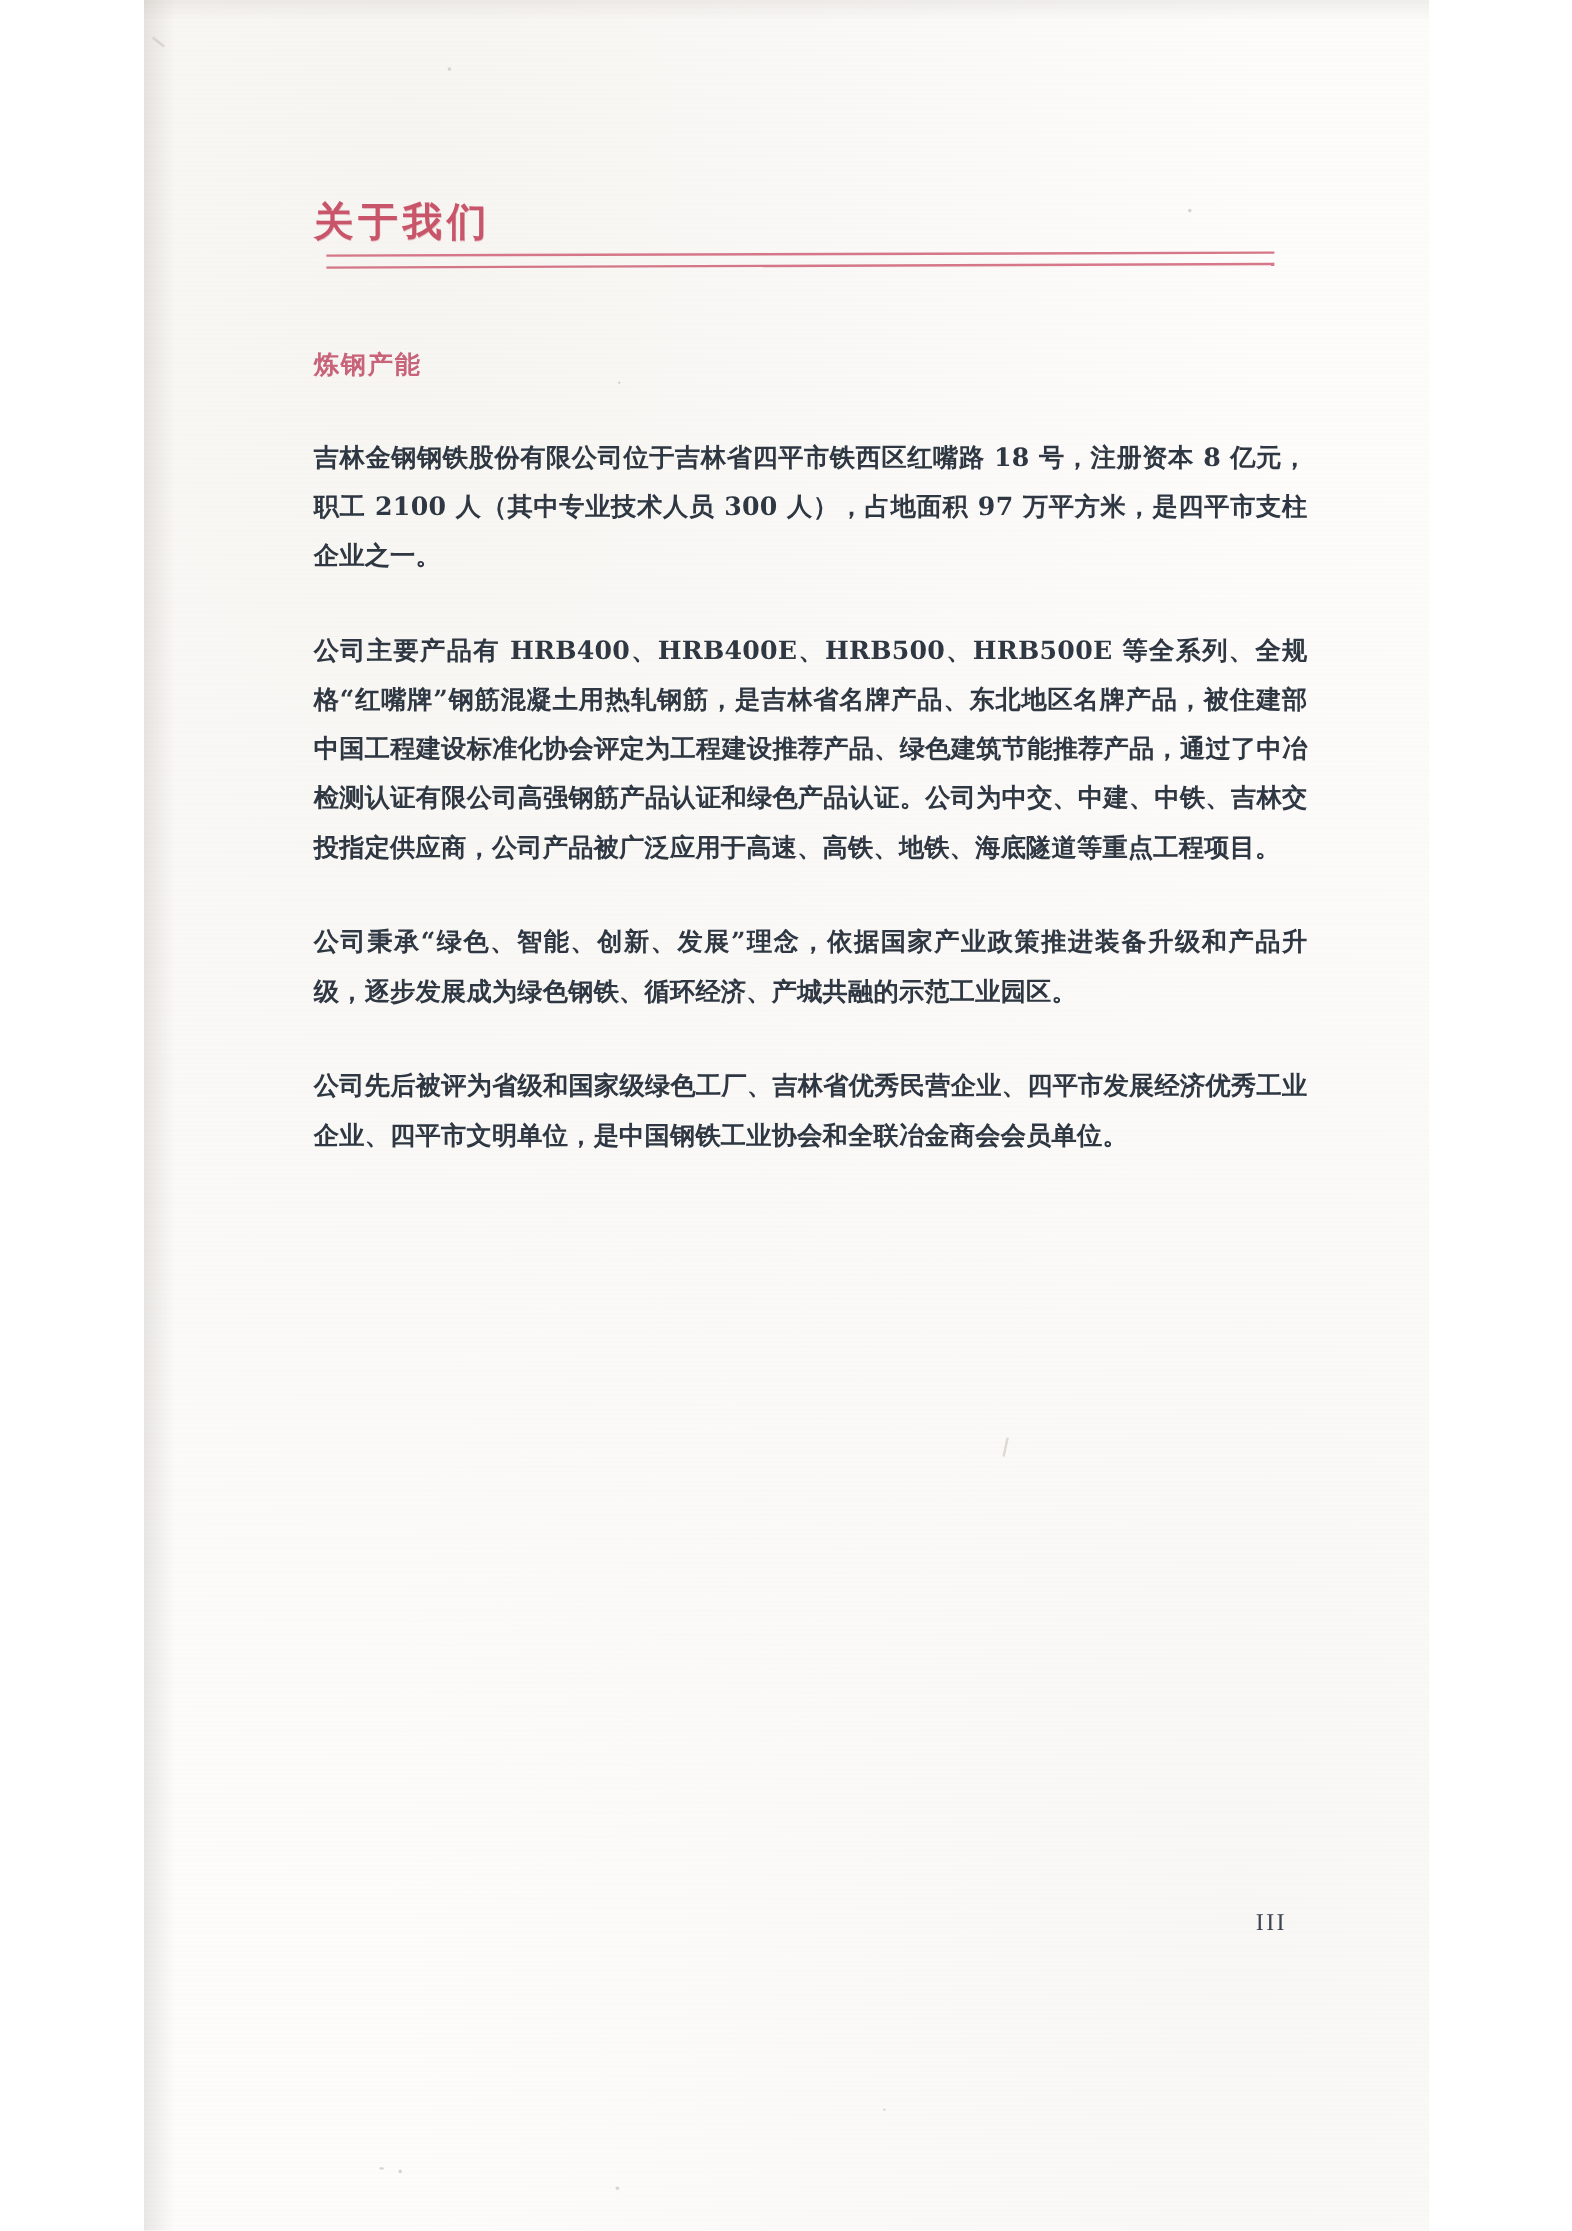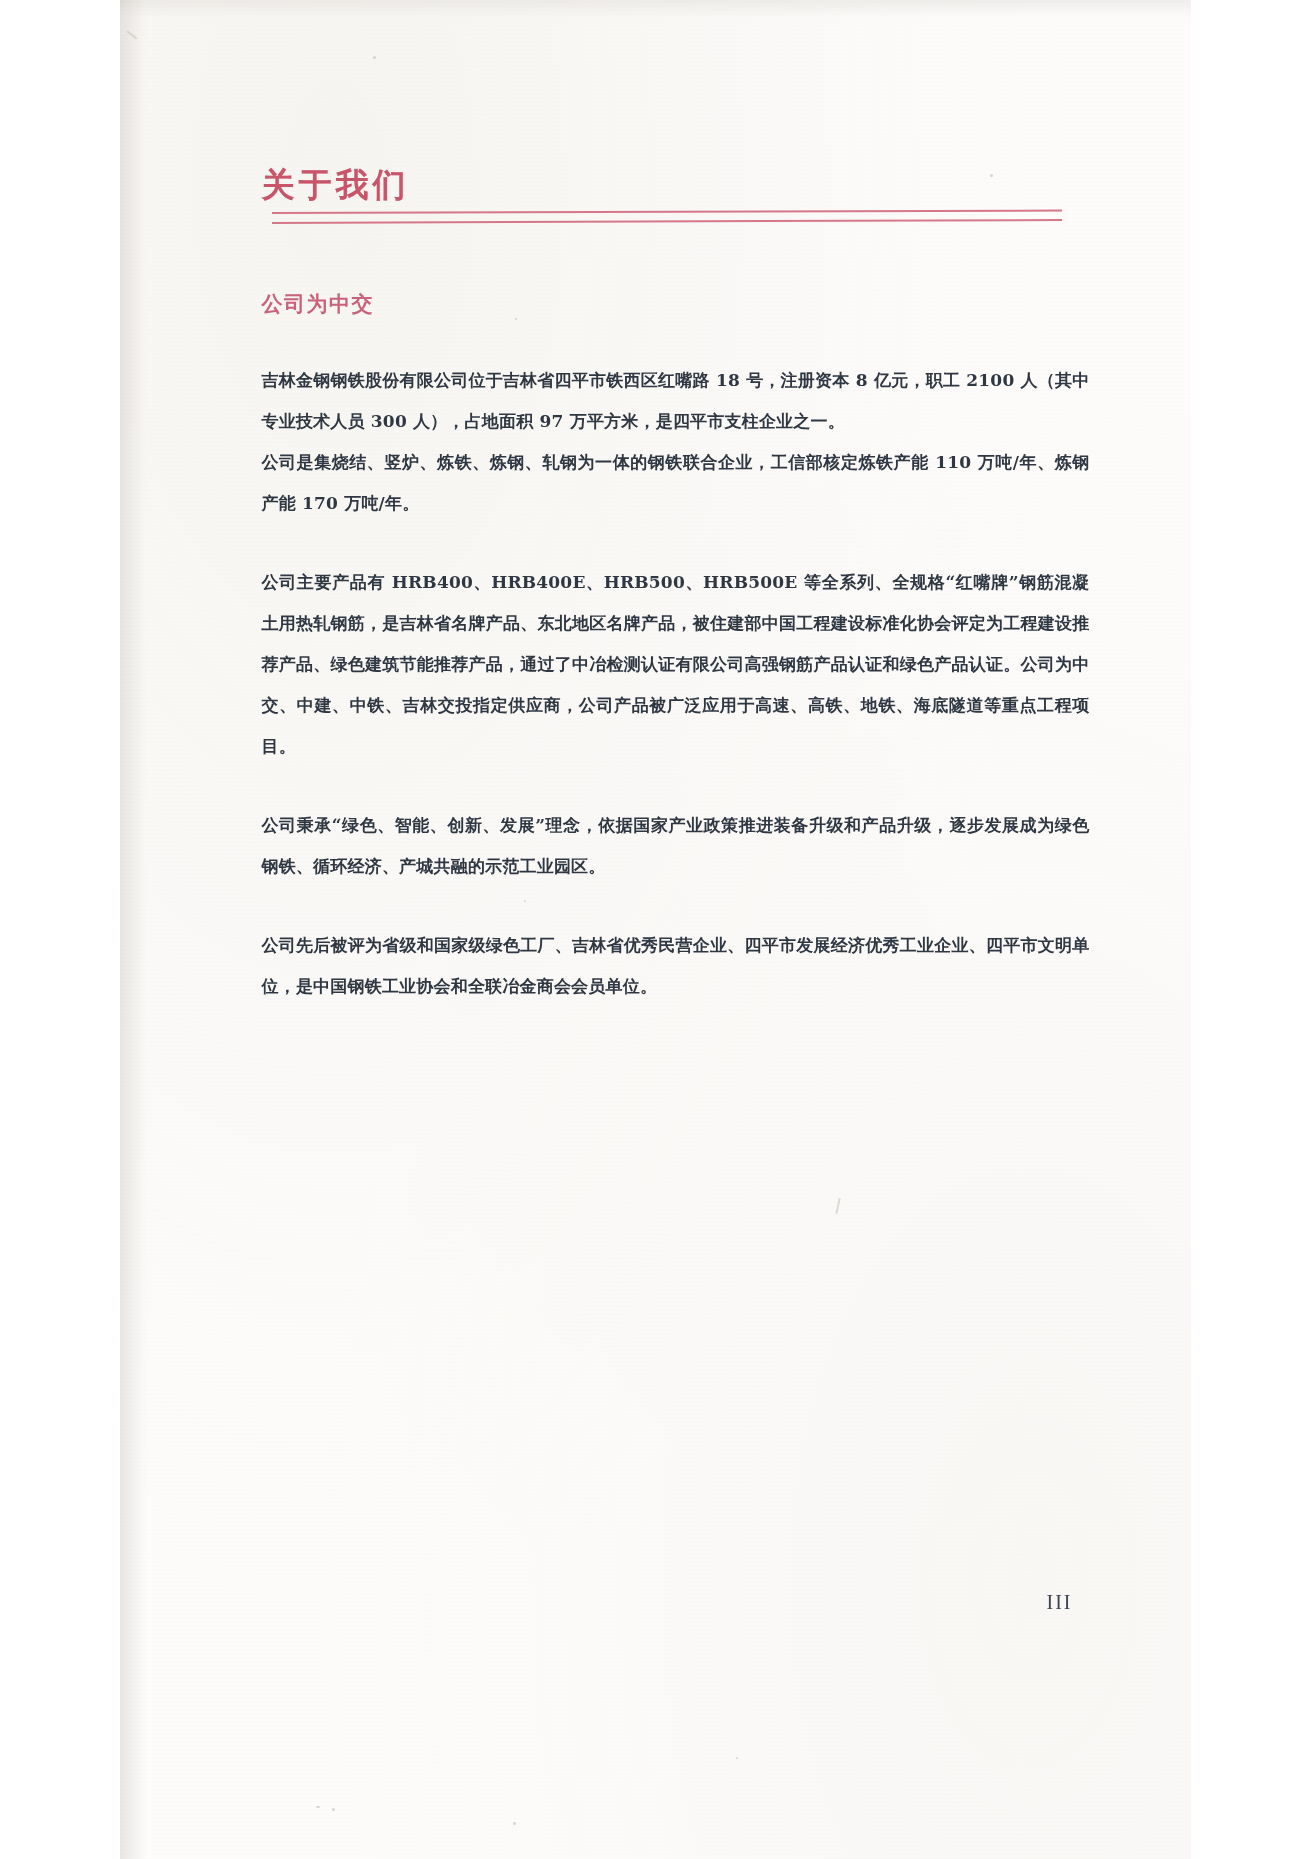--- a/index.html
+++ b/index.html
@@ -87,21 +87,21 @@
   .body-area {
     position: absolute;
     left: 142px;
     top: 360px;
     width: 828px;
   }
   p.para {
     margin: 0;
     font-family: "DejaVu Serif", "Liberation Serif", serif;
     font-weight: 700;
-    font-size: 17px;
+    font-size: 21px;
     line-height: 41px;
     color: #2e3742;
     text-align: justify;
     text-justify: inter-ideograph;
     letter-spacing: 0.2px;
     word-break: break-all;
   }
   p.para.gap-sm { margin-top: 0px; }
   p.para.gap-md { margin-top: 38px; }
 
@@ -161,25 +161,24 @@
 
   <div class="heading-block">
     <h1 class="page-title">关于我们</h1>
   </div>
 
   <div class="rule-wrap">
     <div class="rule r1"></div>
     <div class="rule r2"></div>
   </div>
 
-  <h2 class="sub-title">公司为中交</h2>
+  <h2 class="sub-title">炼钢产能</h2>
 
   <div class="body-area">
     <p class="para gap-sm">吉林金钢钢铁股份有限公司位于吉林省四平市铁西区红嘴路 18 号，注册资本 8 亿元，职工 2100 人（其中专业技术人员 300 人），占地面积 97 万平方米，是四平市支柱企业之一。</p>
-    <p class="para gap-sm">公司是集烧结、竖炉、炼铁、炼钢、轧钢为一体的钢铁联合企业，工信部核定炼铁产能 110 万吨/年、炼钢产能 170 万吨/年。</p>
     <p class="para gap-md">公司主要产品有 HRB400、HRB400E、HRB500、HRB500E 等全系列、全规格“红嘴牌”钢筋混凝土用热轧钢筋，是吉林省名牌产品、东北地区名牌产品，被住建部中国工程建设标准化协会评定为工程建设推荐产品、绿色建筑节能推荐产品，通过了中冶检测认证有限公司高强钢筋产品认证和绿色产品认证。公司为中交、中建、中铁、吉林交投指定供应商，公司产品被广泛应用于高速、高铁、地铁、海底隧道等重点工程项目。</p>
     <p class="para gap-md">公司秉承“绿色、智能、创新、发展”理念，依据国家产业政策推进装备升级和产品升级，逐步发展成为绿色钢铁、循环经济、产城共融的示范工业园区。</p>
     <p class="para gap-md">公司先后被评为省级和国家级绿色工厂、吉林省优秀民营企业、四平市发展经济优秀工业企业、四平市文明单位，是中国钢铁工业协会和全联冶金商会会员单位。</p>
   </div>
 
   <div class="page-number">III</div>
 
   <div class="grain"></div>
 </div>
 

